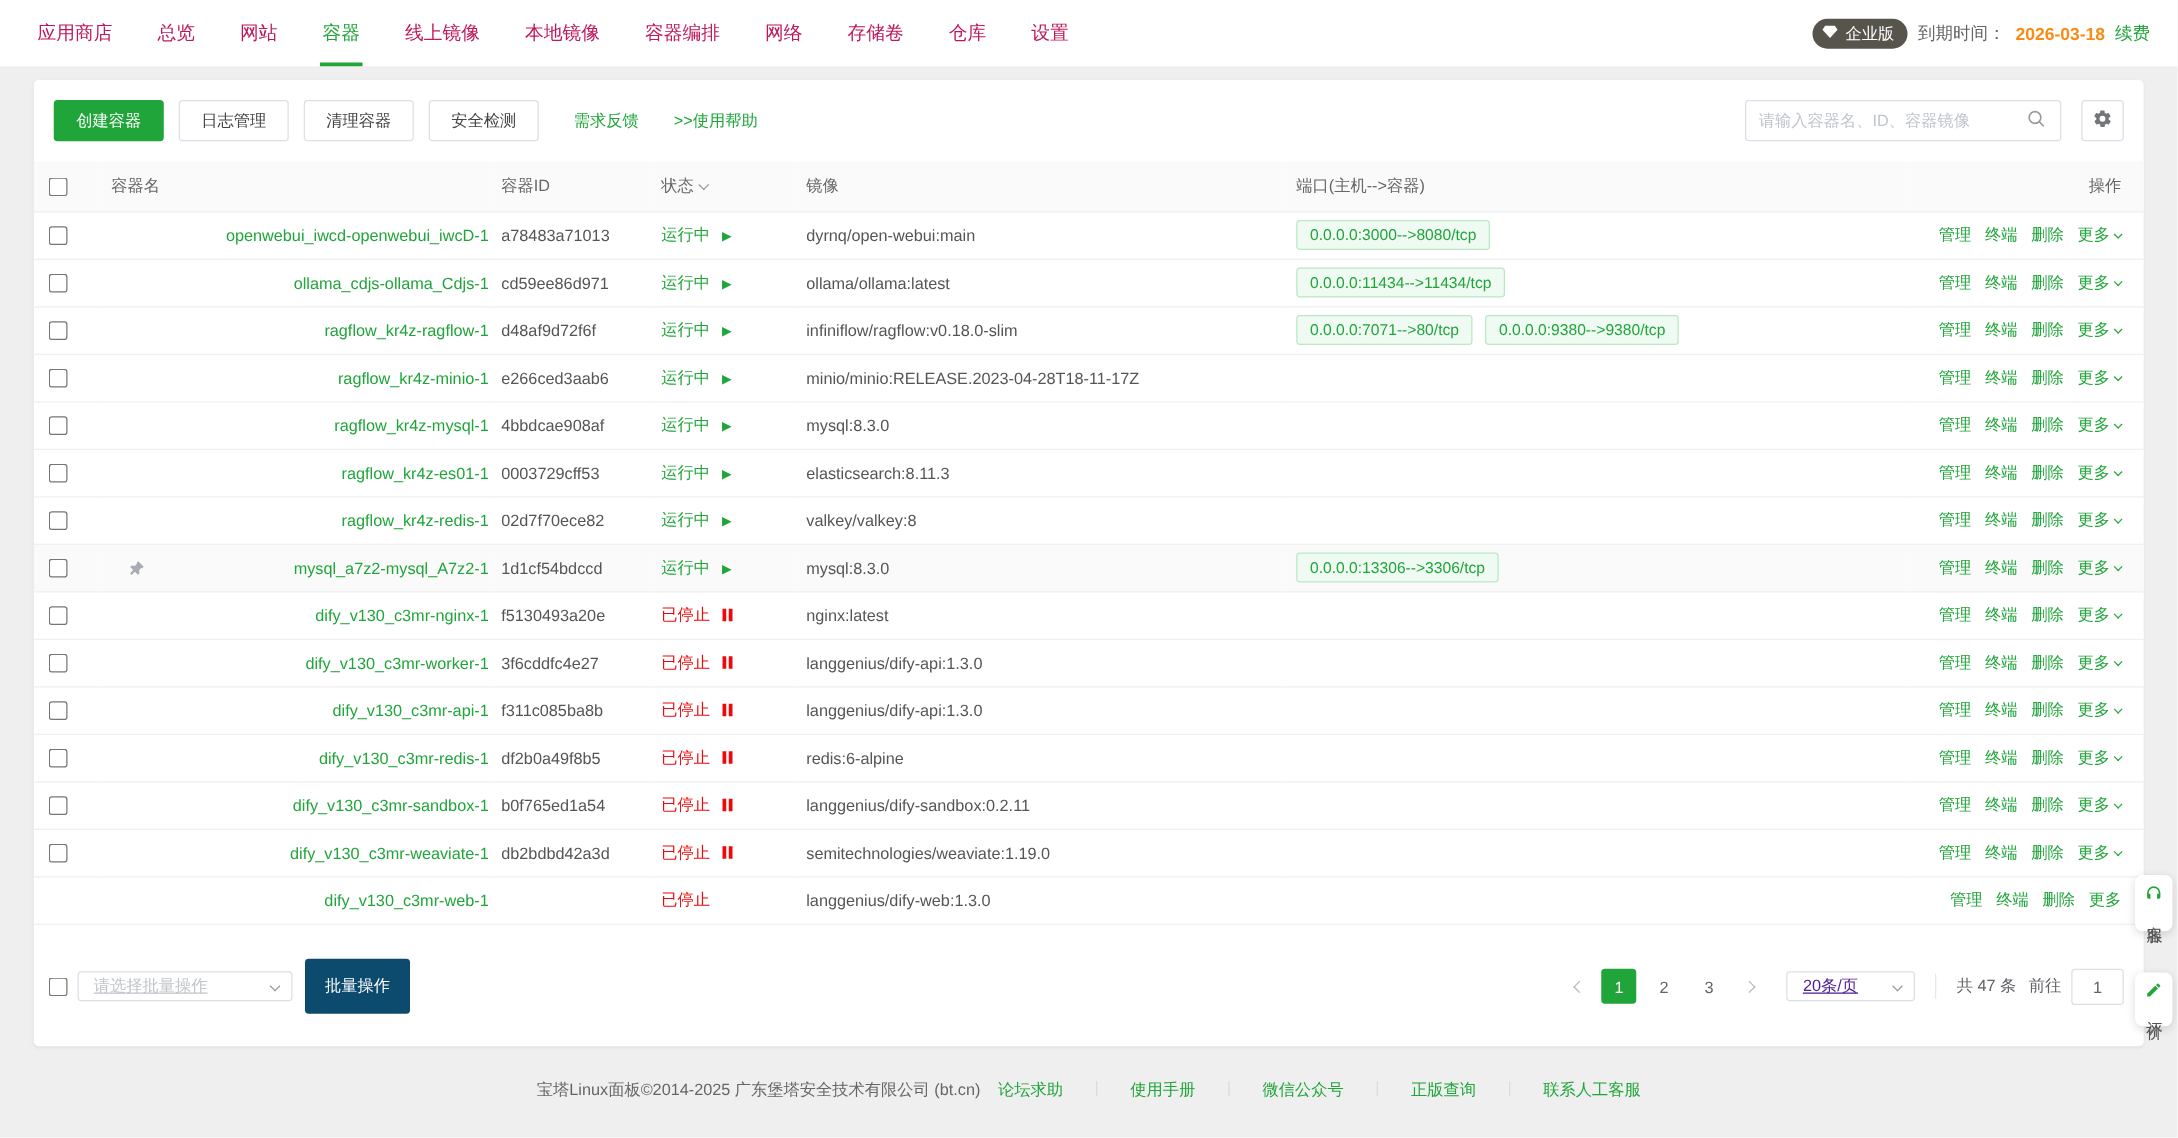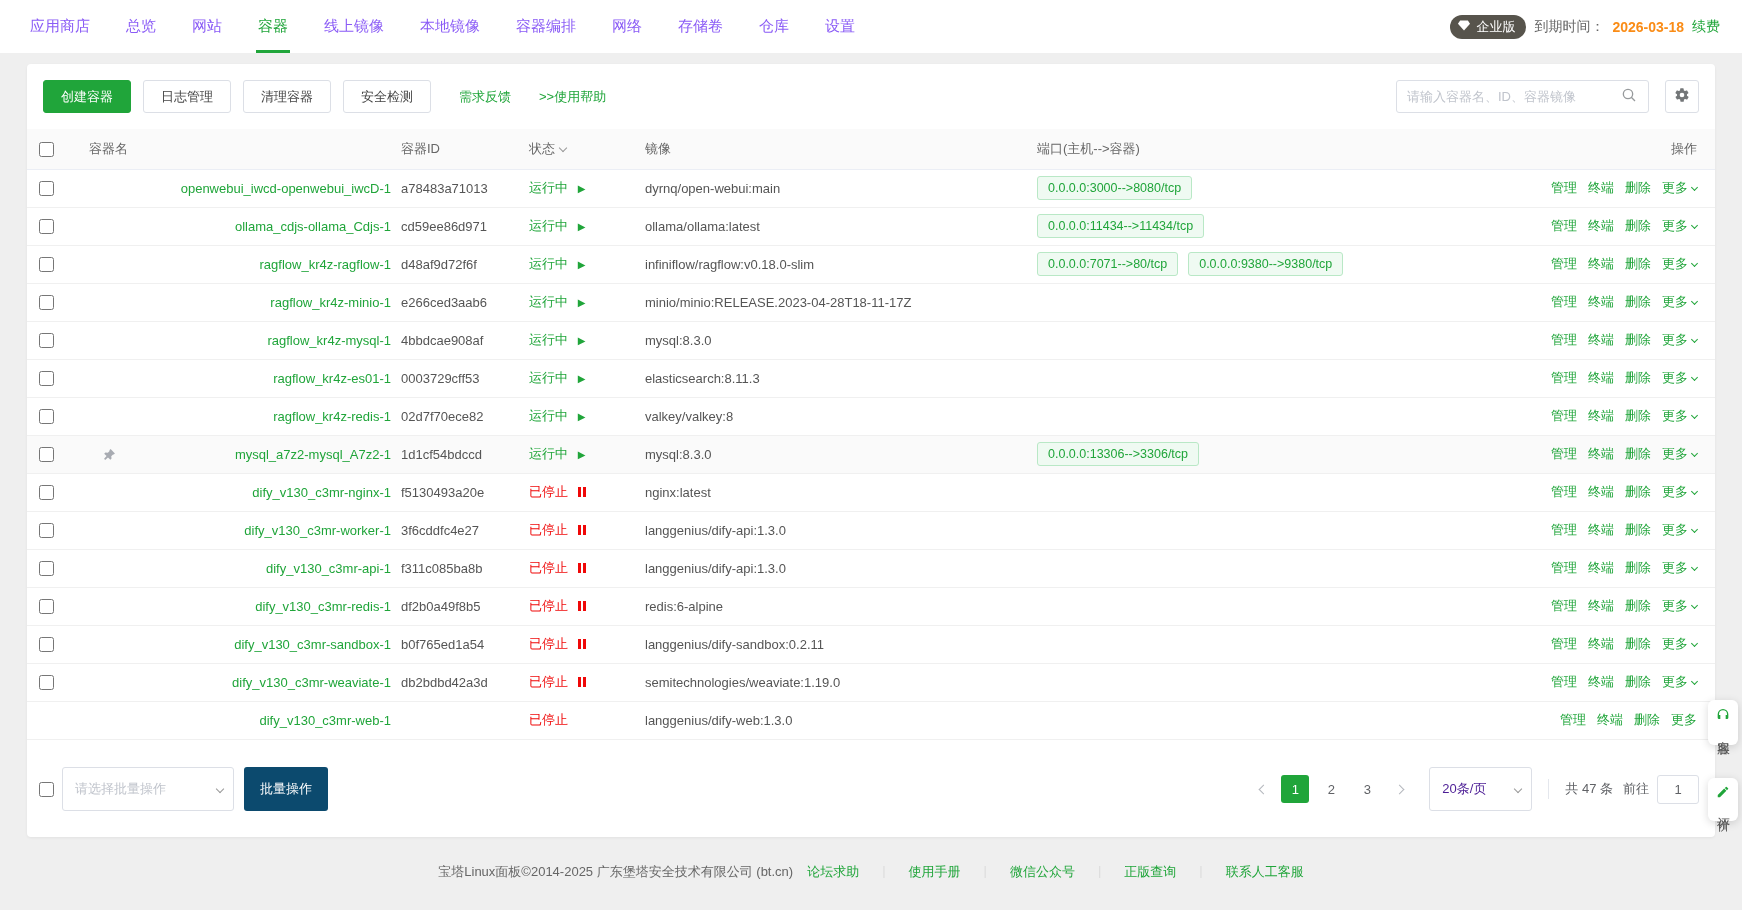--- a/index.html
+++ b/index.html
@@ -14,21 +14,21 @@
 
   
   .topnav {
     height: 53px; background: #fff;
     display: flex; align-items: center; justify-content: space-between;
     padding: 0 22px 0 12px;
   }
   .nav-items { display: flex; height: 100%; }
   .nav-item {
     padding: 0 18px; display: flex; align-items: center;
-    font-size: 15px; color: #8b5cf6; cursor: pointer; position: relative; white-space: nowrap;
+    font-size: 15px; color: #be185d; cursor: pointer; position: relative; white-space: nowrap;
   }
   .nav-item.active { color: #20a53a; }
   .nav-item.active::after {
     content: ""; position: absolute; left: 16px; right: 16px; bottom: 0;
     height: 3px; background: #20a53a;
   }
   .license { display: flex; align-items: center; gap: 8px; font-size: 14px; color: #555; white-space: nowrap; }
   .vip-badge {
     background: #57544c; color: #fff; border-radius: 12px;
     padding: 3px 11px 3px 7px; display: inline-flex; align-items: center; gap: 5px; font-size: 13px;
@@ -105,23 +105,23 @@
     border-radius: 3px; padding: 3px 10px; font-size: 12.5px; margin-right: 10px; line-height: 1.3;
   }
   .cell-actions, .col-actions { text-align: right; padding-right: 18px !important; }
   .row-action { color: #20a53a; margin-left: 11px; font-size: 13px; }
   .caret { display: inline-block; width: 5px; height: 5px; border-right: 1.3px solid currentColor;
     border-bottom: 1.3px solid currentColor; transform: rotate(45deg); margin-left: 4px; vertical-align: 2px; }
 
   
   .batch-bar { display: flex; align-items: center; padding: 16px 16px 26px 12px; }
   .fake-select {
-    height: 44px; border: 1px solid #dcdfe6; border-radius: 3px; background: #fff;
+    height: 24px; border: 1px solid #dcdfe6; border-radius: 3px; background: #fff;
     display: inline-flex; align-items: center; justify-content: space-between;
-    padding: 0 10px 0 12px; cursor: pointer; font-size: 13px;
+    padding: 0 10px 0 12px; cursor: pointer; font-size: 13px; text-decoration: underline;
   }
   .batch-select { width: 172px; margin-left: 8px; color: #c0c4cc; }
   .batch-btn {
     margin-left: 10px; height: 44px; padding: 0 16px; background: #0c4a6e; color: #fff;
     border: none; border-radius: 3px; font-size: 13px; cursor: pointer; font-family: inherit;
   }
   .pager { margin-left: auto; display: flex; align-items: center; }
   .page-arrow {
     width: 28px; height: 28px; display: inline-flex; align-items: center; justify-content: center;
     background: none; border: none; cursor: pointer; color: #b4b7bd;
@@ -142,21 +142,21 @@
   .goto-input {
     width: 42px; height: 29px; margin-left: 8px; border: 1px solid #dcdfe6; border-radius: 3px;
     text-align: center; font-size: 13px; color: #606266; outline: none; font-family: inherit;
   }
 
   
   .footer {
     margin-top: 26px; display: flex; justify-content: center; align-items: center;
     font-size: 13px; color: #666; gap: 14px;
   }
-  .footer-links { display: flex; align-items: flex-start; gap: 23px; }
+  .footer-links { display: flex; align-items: flex-start; gap: 23px; font-family: Liberation Mono, monospace; }
   .footer-link { color: #20a53a; }
   .sep { color: #dcdcdc; }
 
   
   .float-widget {
     position: absolute; right: 4px; width: 30px; background: #fff; border-radius: 6px;
     box-shadow: 0 2px 8px rgba(0,0,0,.15); padding: 7px 0 9px;
     display: flex; flex-direction: column; align-items: center; gap: 4px; cursor: pointer;
   }
   .fw-service { top: 700px; }

